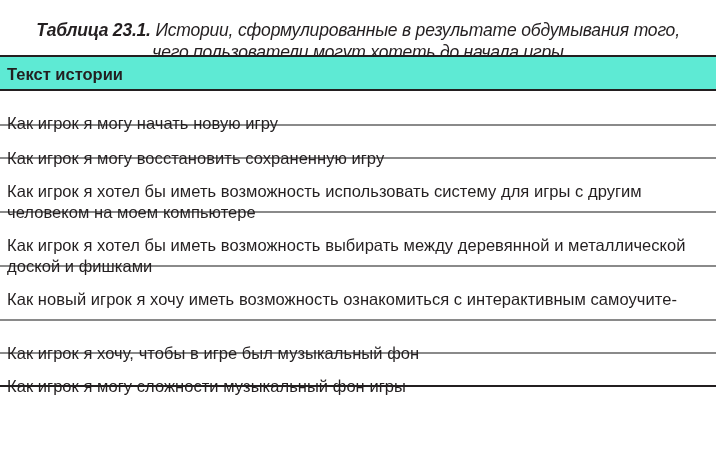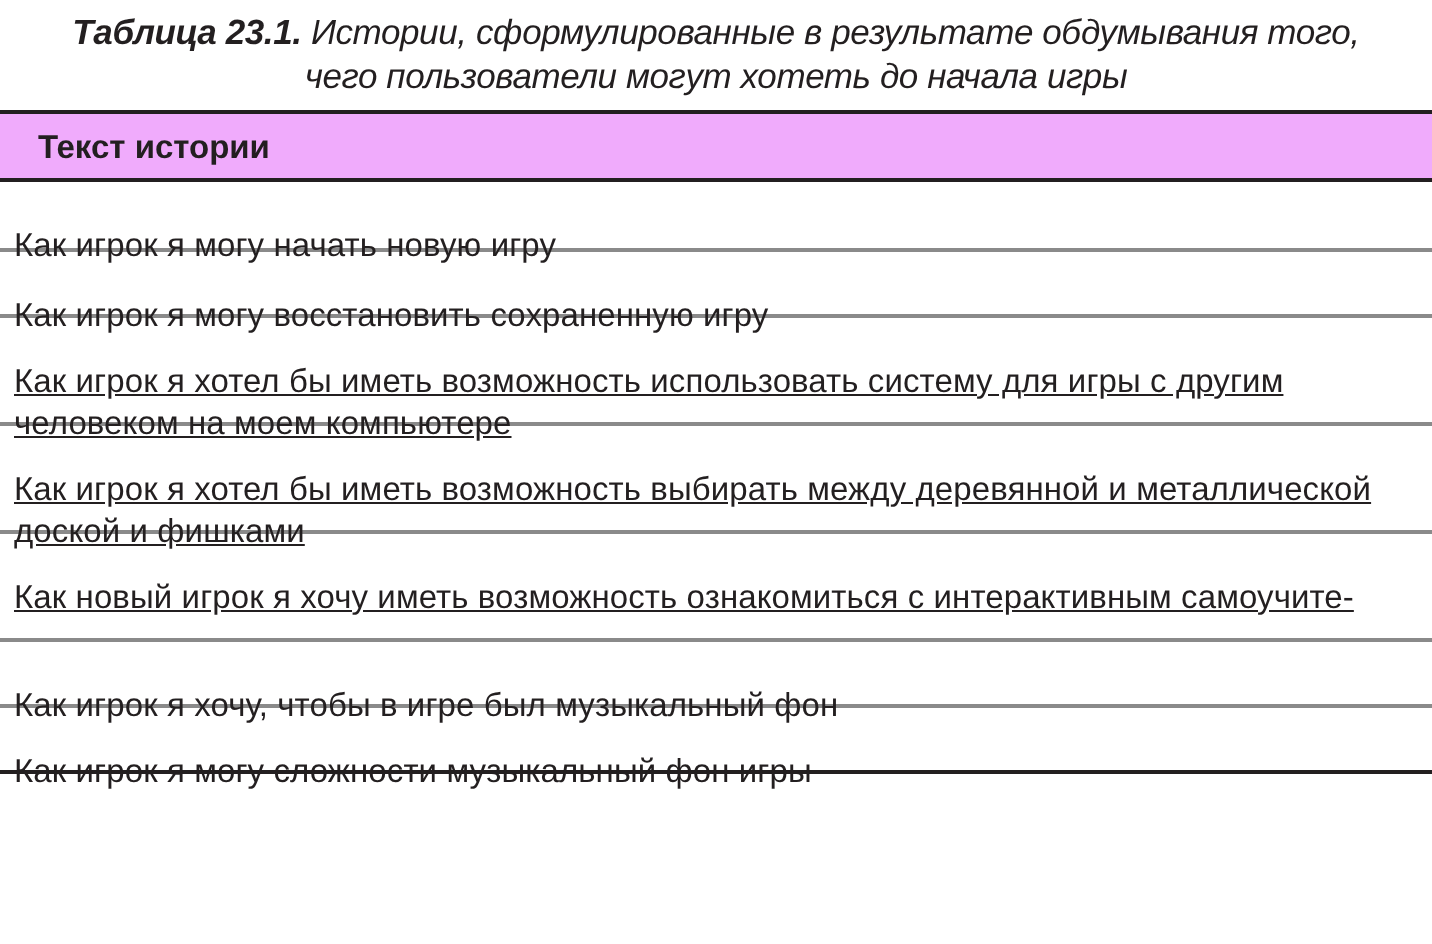--- a/index.html
+++ b/index.html
@@ -16,57 +16,57 @@
       color: #231f20;
     }
     .caption {
       position: absolute;
       left: 0;
       top: 0;
       width: 716px;
       text-align: center;
       font-size: 17.5px;
       line-height: 22px;
-      padding-top: 5px;
+      padding-top: 19px;
       font-style: italic;
       color: #231f20;
       letter-spacing: -0.2px;
     }
     .caption .cap-label {
       font-weight: bold;
     }
     .table {
       position: absolute;
       left: 0;
       top: 55px;
       width: 716px;
       border-top: 2px solid #231f20;
       border-bottom: 2px solid #231f20;
     }
     .thead {
-      background: #f0abfc;
+      background: #5eead4;
       height: 34px;
       border-bottom: 2px solid #231f20;
       box-sizing: border-box;
-      padding-left: 19px;
+      padding-left: 7px;
       font-weight: bold;
       font-size: 16.5px;
       line-height: 34px;
     }
     .row {
       box-sizing: border-box;
       padding: 22px 6px 0 7px;
       font-size: 16.5px;
       line-height: 21px;
       border-top: 2px solid #8a8a8a;
       letter-spacing: 0.05px;
     }
     .row:first-child { border-top: none; }
     .row.h1 { height: 33px; }
-    .row.h2 { height: 54px; text-decoration: underline; }
+    .row.h2 { height: 54px; }
   </style>
 </head>
 <body>
 
 <div class="caption">
   <div>
     <span class="cap-label">Таблица 23.1.</span>
     <span>Истории, сформулированные в результате обдумывания того,</span>
   </div>
   <div>чего пользователи могут хотеть до начала игры</div>

